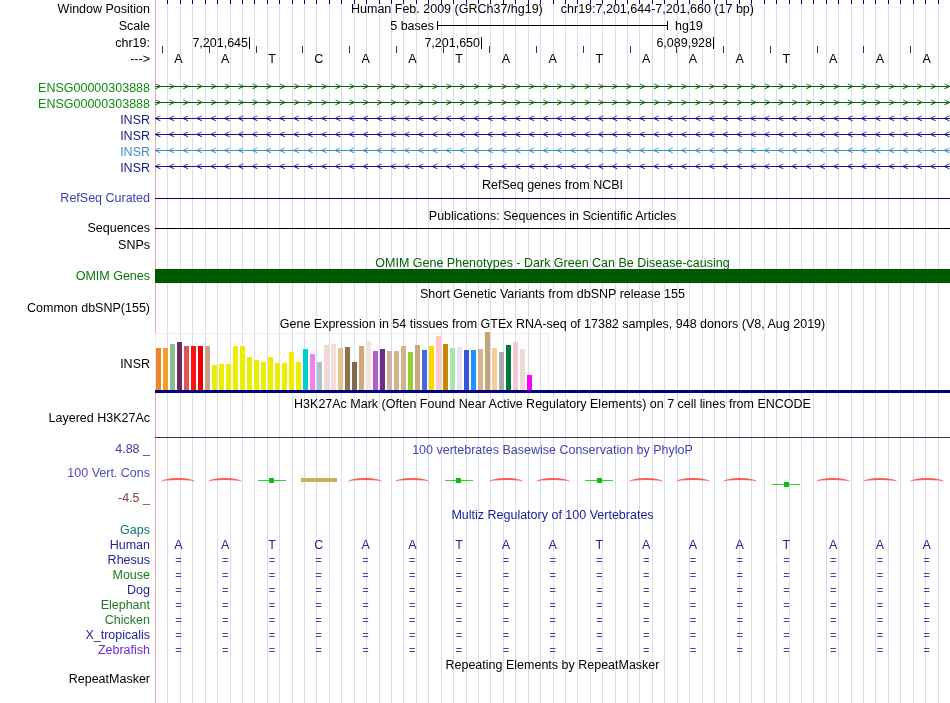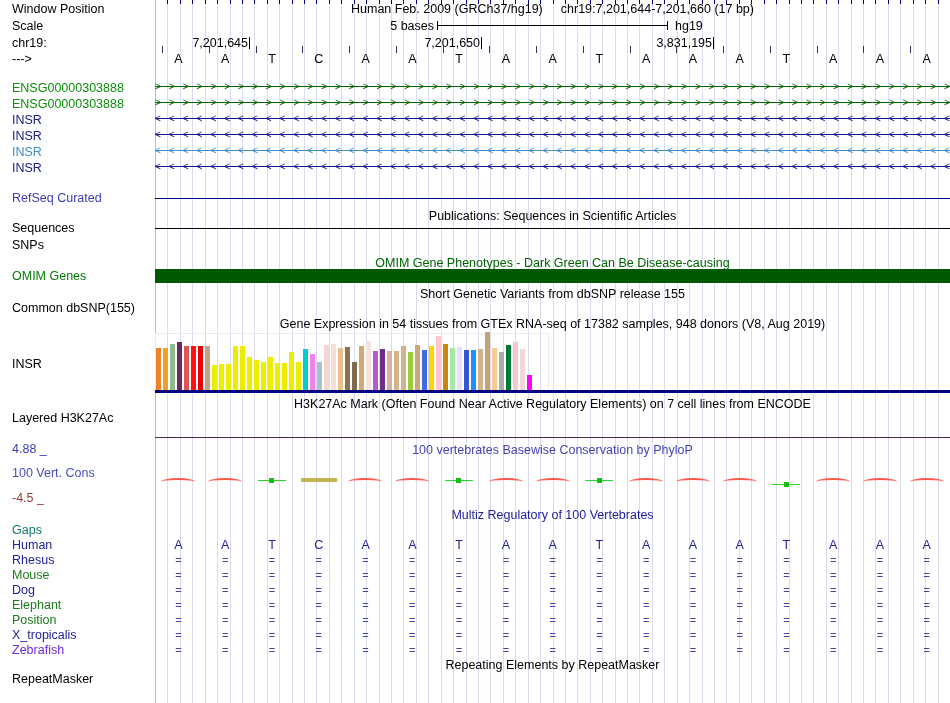--- a/index.html
+++ b/index.html
@@ -1,21 +1,21 @@
 <!DOCTYPE html>
 <html><head>
 <meta charset="utf-8">
 <style>
   html,body{margin:0;padding:0;background:#fff;}
   #app{
     position:relative;width:950px;height:703px;overflow:hidden;background:#fff;
     font-family:"Liberation Sans","DejaVu Sans",sans-serif;font-size:12.5px;color:#000;
   }
   .abs{position:absolute;text-align:right;}
-  .lbl{position:absolute;left:12px;width:150px;text-align:left;white-space:nowrap;font-size:12.5px;}
+  .lbl{position:absolute;left:0;width:150px;text-align:right;white-space:nowrap;font-size:12.5px;}
   .ctitle{position:absolute;left:155px;width:795px;text-align:center;white-space:nowrap;font-size:12.5px;}
   .gridline{position:absolute;top:0;bottom:0;width:1px;background:#dcdcf0;}
   .topTick{position:absolute;top:0;height:4px;width:1px;background:#000080;}
   .baseTick{position:absolute;width:1px;background:#33335e;}
   .pinkline{position:absolute;top:0;bottom:0;width:1px;background:#f7a6a6;left:155px;}
   .hline{position:absolute;left:155px;width:795px;}
   .basecell{position:absolute;width:47px;text-align:center;white-space:nowrap;}
   .generow{position:absolute;left:155px;width:795px;height:14px;}
   .geneline{position:absolute;left:0;right:0;top:6px;height:1px;}
   .chevrons{position:absolute;left:0;right:0;top:0;height:14px;display:flex;justify-content:space-between;align-items:center;font-size:10px;line-height:14px;}
@@ -174,21 +174,21 @@
   <div class="abs" style="top:25px;left:437px;width:231px;height:1px;background:#000"></div>
   <div class="ruletick" style="top:21px;left:437px;height:9px"></div>
   <div class="ruletick" style="top:21px;left:667px;height:9px"></div>
   <div class="abs" style="top:19px;left:675px">hg19</div>
 
   <div class="lbl" style="top:36px">chr19:</div>
   <div class="coordnum" style="top:36px;left:118px">7,201,645</div>
   <div class="ruletick" style="top:37px;left:249px;height:12px"></div>
   <div class="coordnum" style="top:36px;left:350px">7,201,650</div>
   <div class="ruletick" style="top:37px;left:481px;height:12px"></div>
-  <div class="coordnum" style="top:36px;left:582px">3,831,195</div>
+  <div class="coordnum" style="top:36px;left:582px">6,089,928</div>
   <div class="ruletick" style="top:37px;left:713px;height:12px"></div>
 
   <div class="lbl" style="top:52px">---&gt;</div>
   <div id="sequence-row">
       <div class="baseTick" style="left: 162px; top: 46px; height: 7px;"></div>
       <div class="basecell" style="left: 155px; top: 52px; font-size: 12.5px;">A</div>
       <div class="baseTick" style="left: 208.765px; top: 46px; height: 7px;"></div>
       <div class="basecell" style="left: 201.765px; top: 52px; font-size: 12.5px;">A</div>
       <div class="baseTick" style="left: 255.529px; top: 46px; height: 7px;"></div>
       <div class="basecell" style="left: 248.529px; top: 52px; font-size: 12.5px;">T</div>
@@ -596,20 +596,21 @@
           <span>&lt;</span>
           <span>&lt;</span>
           <span>&lt;</span>
           <span>&lt;</span>
           <span>&lt;</span>
           <span>&lt;</span>
         </div>
       </div>
     </div>
 
+  <div class="ctitle" style="top:178px">RefSeq genes from NCBI</div>
   <div class="lbl" style="top:191px;color:#3c3cb4">RefSeq Curated</div>
   <div class="hline" style="top:198px;height:1px;background:#000080"></div>
 
   <div class="ctitle" style="top:209px">Publications: Sequences in Scientific Articles</div>
   <div class="lbl" style="top:221px">Sequences</div>
   <div class="hline" style="top:228px;height:1px;background:#000"></div>
   <div class="lbl" style="top:238px">SNPs</div>
 
   <div class="ctitle" style="top:256px;color:#006400">OMIM Gene Phenotypes - Dark Green Can Be Disease-causing</div>
   <div class="lbl" style="top:269px;color:#067a06">OMIM Genes</div>
@@ -859,16 +860,16 @@
 <div class="lbl" style="top: 81px; color: rgb(12, 143, 12);">ENSG00000303888</div>
     <div class="lbl" style="top: 97px; color: rgb(12, 143, 12);">ENSG00000303888</div>
     <div class="lbl" style="top: 113px; color: rgb(26, 26, 140);">INSR</div>
     <div class="lbl" style="top: 129px; color: rgb(26, 26, 140);">INSR</div>
     <div class="lbl" style="top: 145px; color: rgb(62, 142, 200);">INSR</div>
     <div class="lbl" style="top: 161px; color: rgb(26, 26, 140);">INSR</div>
     <div class="lbl" style="top: 553px; color: rgb(35, 35, 156);">Rhesus</div>
     <div class="lbl" style="top: 568px; color: rgb(30, 122, 30);">Mouse</div>
     <div class="lbl" style="top: 583px; color: rgb(35, 35, 156);">Dog</div>
     <div class="lbl" style="top: 598px; color: rgb(30, 122, 30);">Elephant</div>
-    <div class="lbl" style="top: 613px; color: rgb(30, 122, 30);">Position</div>
+    <div class="lbl" style="top: 613px; color: rgb(30, 122, 30);">Chicken</div>
     <div class="lbl" style="top: 628px; color: rgb(35, 35, 156);">X_tropicalis</div>
     <div class="lbl" style="top: 643px; color: #6d28d9;">Zebrafish</div>
   </div>
 
 </body></html>

